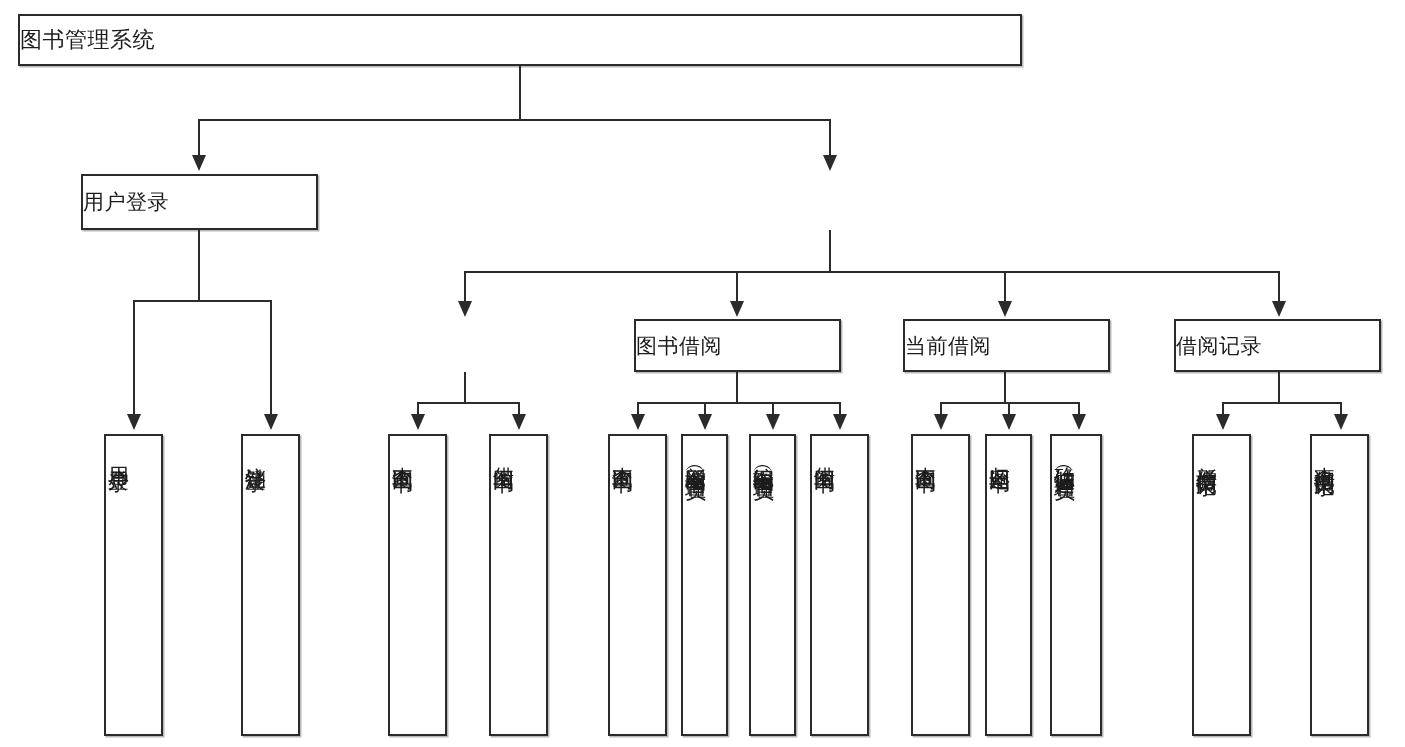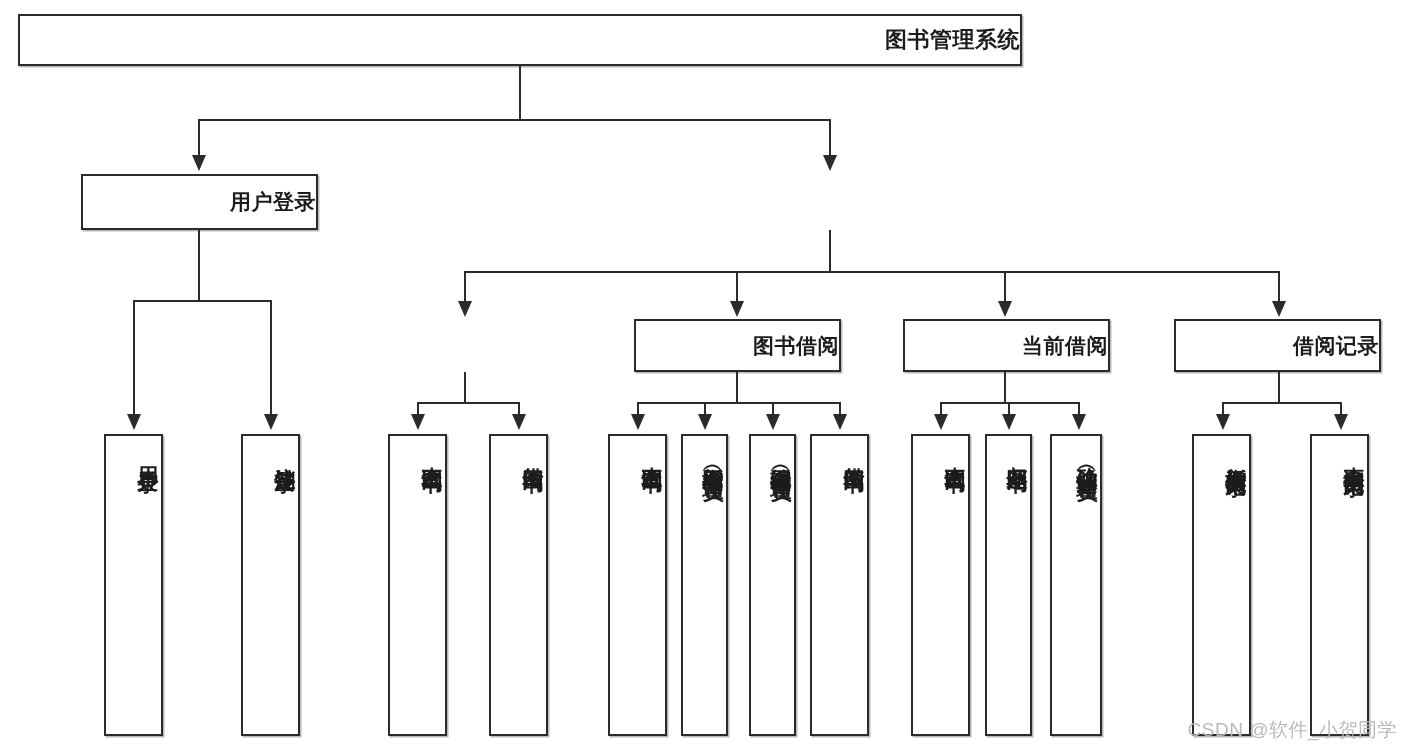--- a/index.html
+++ b/index.html
@@ -16,23 +16,22 @@
   }
   
   .node{
     position:absolute;
     box-sizing:border-box;
     background:#ffffff;
     border:2px solid #2b2b2b;
     box-shadow:1.5px 1.5px 0 rgba(0,0,0,0.28);
     display:flex;
     align-items:center;
-    justify-content:flex-end;
+    justify-content:flex-start;
     color:#1c1c1c;
-    font-weight:bold;
   }
   .node .label{
     display:block;
     text-align:center;
     line-height:1.12;
     letter-spacing:0.5px;
   }
   
   .h-node .label{
     font-size:21px;
@@ -113,21 +112,21 @@
   <div class="seg h" style="left:464px;top:271px;width:816px;"></div>
   <div class="seg v" style="left:464px;top:271px;height:32px;"></div>
   <div class="arrow" style="left:458px;top:301px;"></div>
   <div class="seg v" style="left:736px;top:271px;height:32px;"></div>
   <div class="arrow" style="left:730px;top:301px;"></div>
   <div class="seg v" style="left:1004px;top:271px;height:32px;"></div>
   <div class="arrow" style="left:998px;top:301px;"></div>
   <div class="seg v" style="left:1278px;top:271px;height:32px;"></div>
   <div class="arrow" style="left:1272px;top:301px;"></div>
 
-  <div class="node h-node" id="node-book-borrow" style="left:634px;top:319px;width:207px;height:53px;padding-left:7px;">
+  <div class="node h-node" id="node-book-borrow" style="left:634px;top:319px;width:207px;height:53px;">
     <span class="label">图书借阅</span>
   </div>
   <div class="node h-node" id="node-borrow-record" style="left:1174px;top:319px;width:207px;height:53px;">
     <span class="label">借阅记录</span>
   </div>
   <div class="node h-node" id="node-current-borrow" style="left:903px;top:319px;width:207px;height:53px;">
     <span class="label">当前借阅</span>
   </div>
 
   <div class="seg v" style="left:464px;top:372px;height:32px;"></div>
@@ -201,15 +200,14 @@
     <span class="label">确认归还（管理员）</span>
   </div>
 
   <div class="node v-node" style="left:1192px;top:434px;width:59px;height:302px;">
     <span class="label">新增借阅记录</span>
   </div>
   <div class="node v-node" style="left:1310px;top:434px;width:59px;height:302px;">
     <span class="label">查询借阅记录</span>
   </div>
 
-  <div id="watermark">CSDN @软件_小贺同学</div>
 
 </div>
 
 </body></html>

